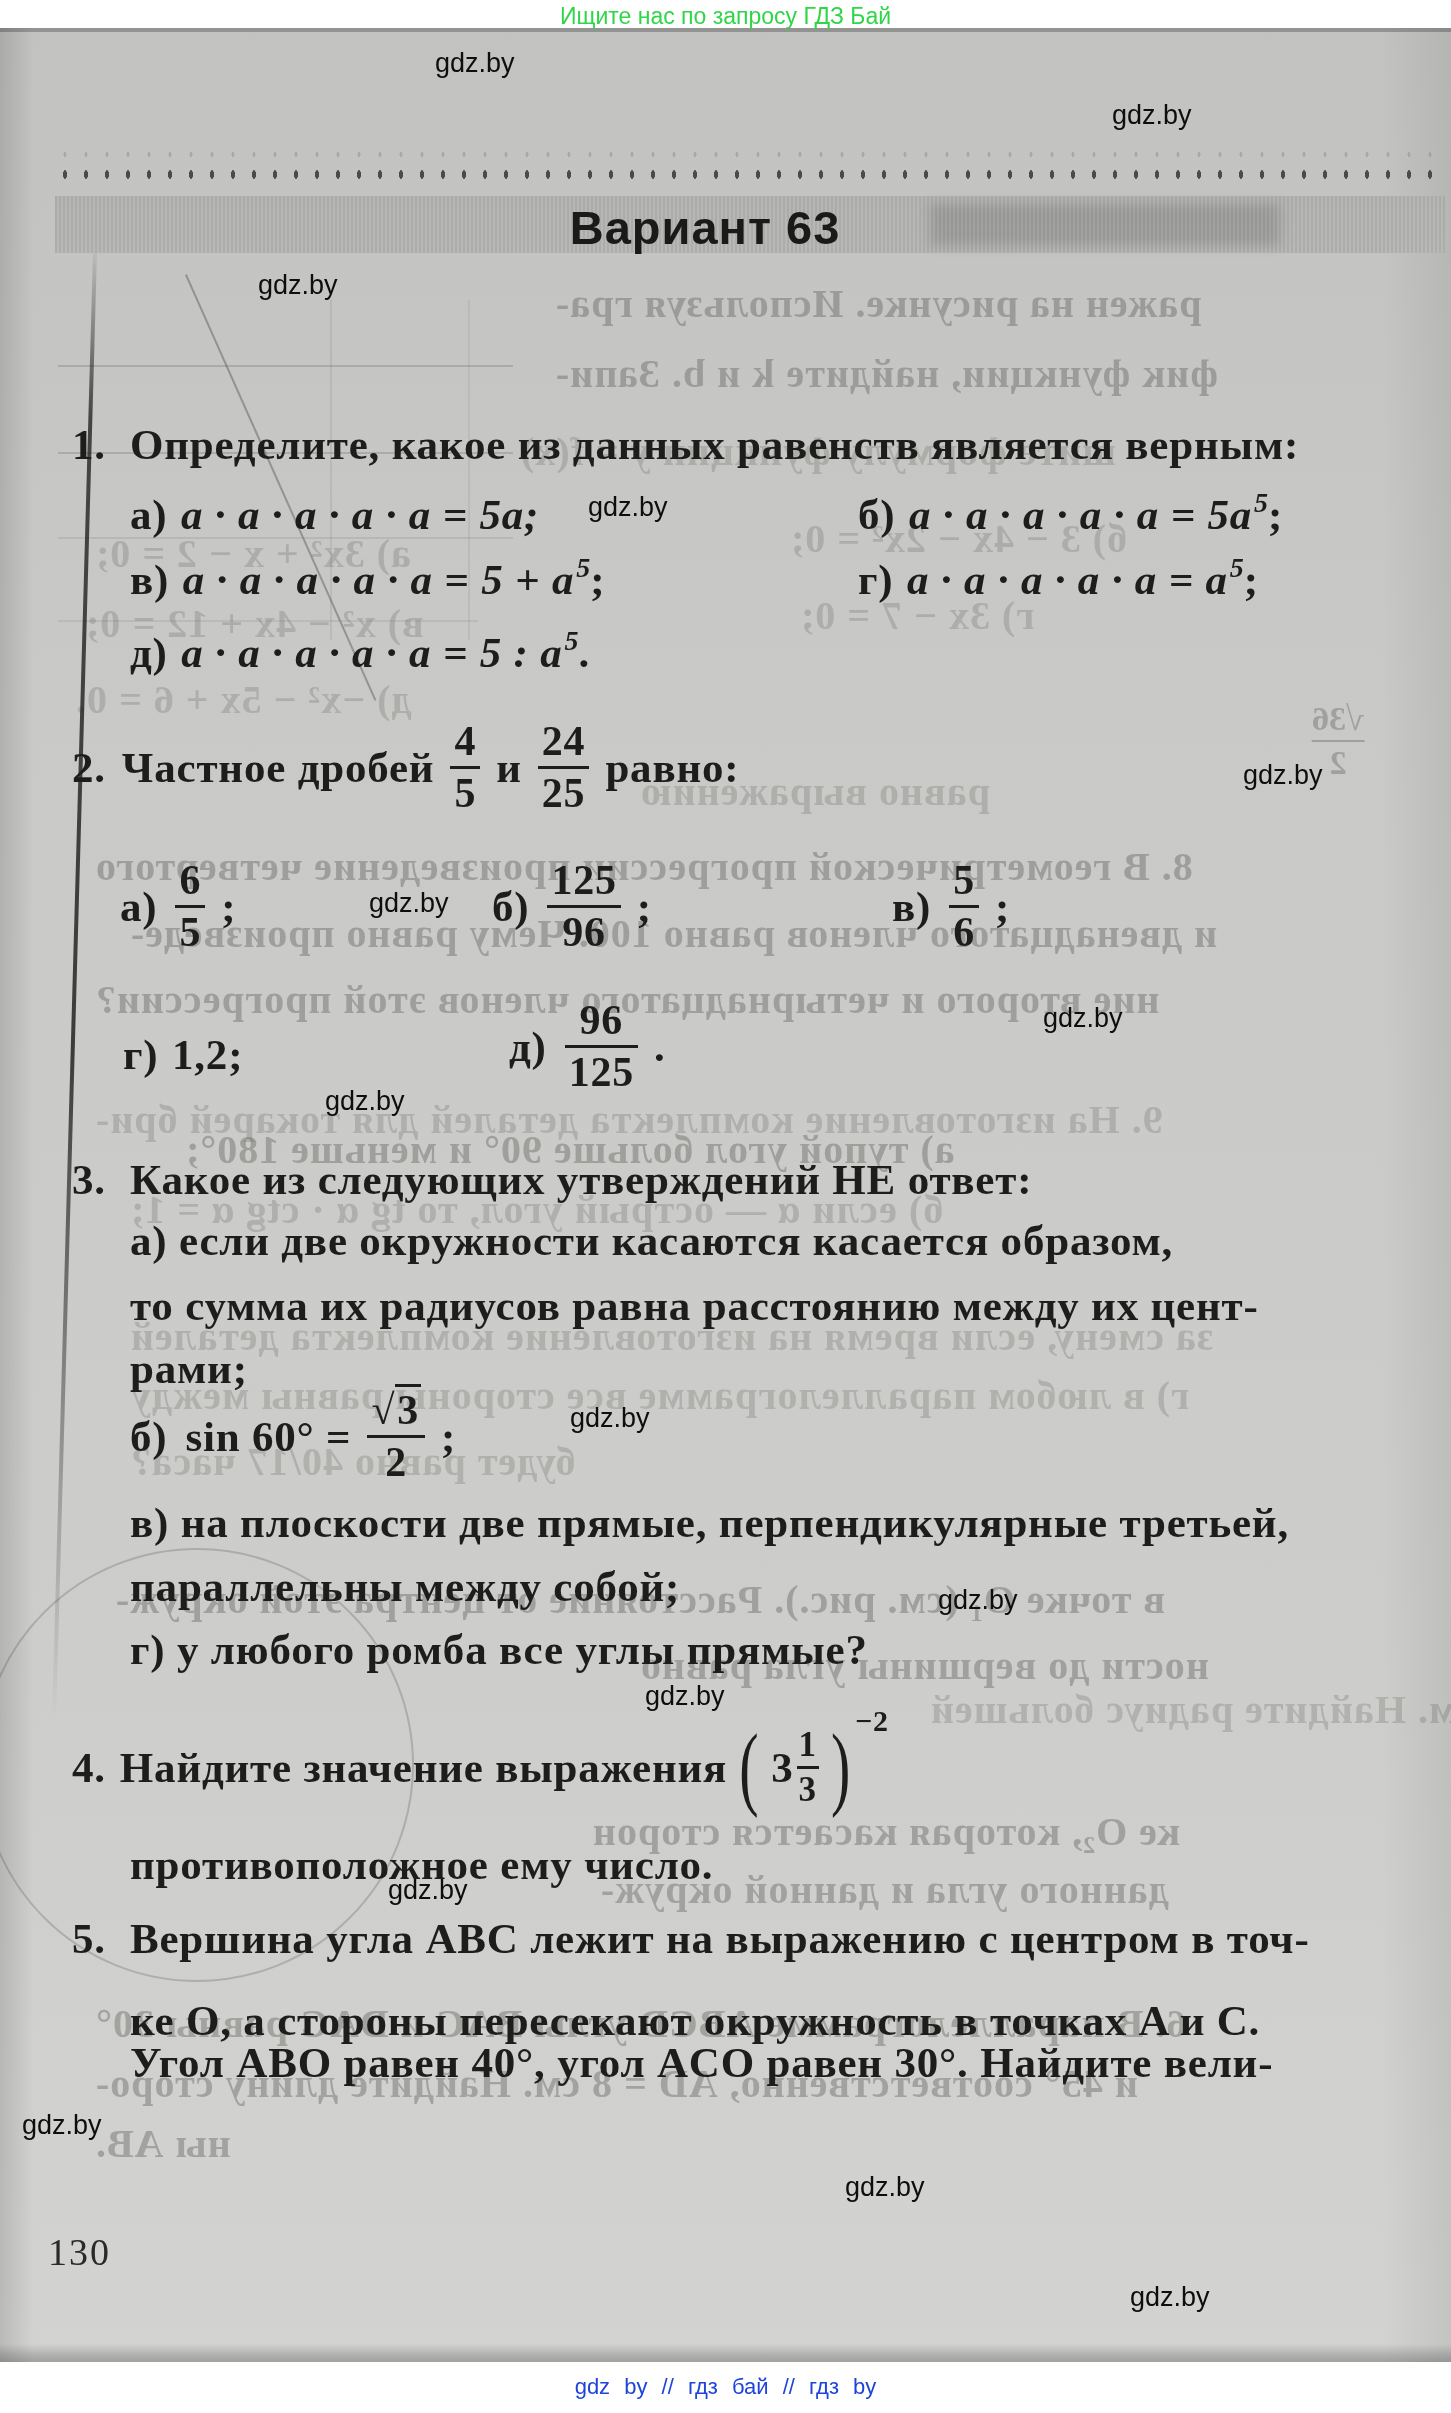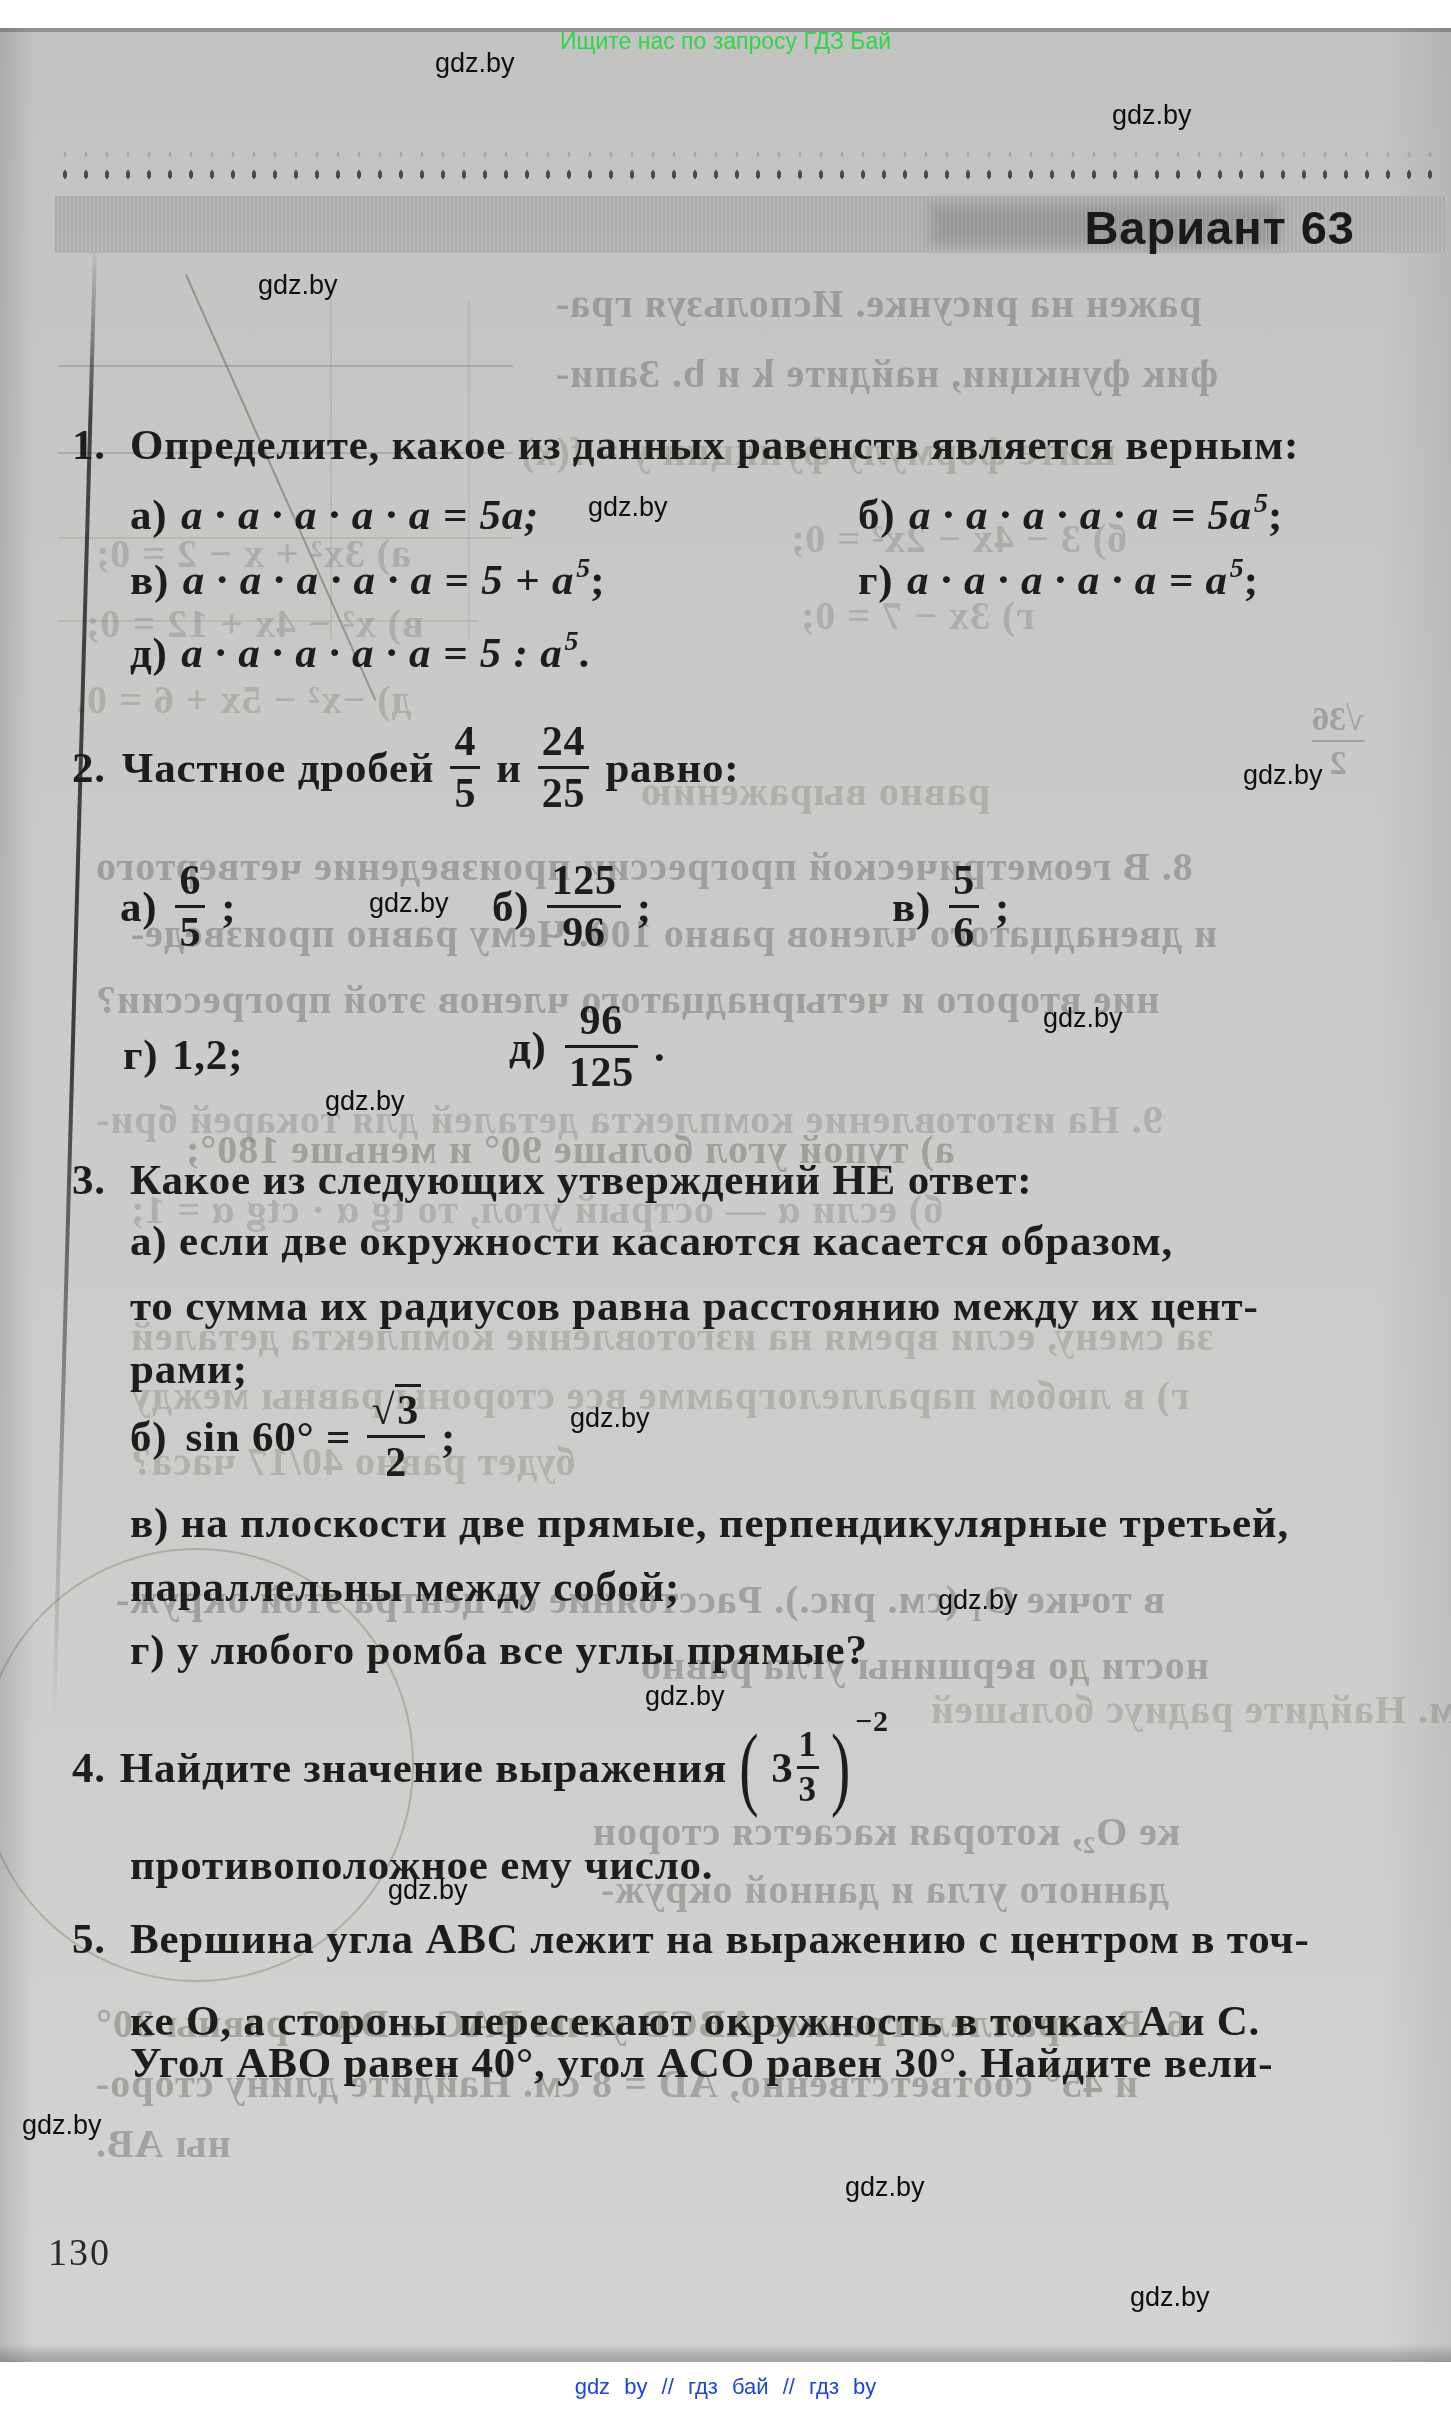--- a/index.html
+++ b/index.html
@@ -1,40 +1,40 @@
 <!DOCTYPE html>
 <html><head>
 <meta charset="utf-8">
 <style>
   html,body{margin:0;padding:0;background:#ffffff;}
   #page{position:relative;width:1451px;height:2413px;overflow:hidden;background:#ffffff;
         font-family:"Liberation Serif","DejaVu Serif",serif;}
   .banner{position:absolute;top:3px;left:0;width:100%;text-align:center;
-          font:400 23px "Liberation Sans",sans-serif;color:#2fd648;z-index:6;margin-top:25px;}
+          font:400 23px "Liberation Sans",sans-serif;color:#2fd648;z-index:6;}
   .paper{position:absolute;left:0;top:28px;width:1451px;height:2334px;
          background:linear-gradient(180deg,#c2c2c0 0%,#c9c9c7 30%,#cdcdcb 70%,#d3d3d1 100%);z-index:0;}
   .paper-top-edge{position:absolute;left:0;top:28px;width:1451px;height:4px;background:rgba(60,60,58,.35);z-index:2;}
   .paper-bottom-edge{position:absolute;left:0;top:2344px;width:1451px;height:18px;
          background:linear-gradient(180deg,rgba(0,0,0,0),rgba(0,0,0,.16) 60%,rgba(0,0,0,.24));z-index:2;}
   .edge-shade-left{position:absolute;left:0;top:28px;width:34px;height:2334px;
          background:linear-gradient(90deg,rgba(0,0,0,.12),rgba(0,0,0,0));z-index:2;}
   .edge-shade-right{position:absolute;right:0;top:28px;width:70px;height:2334px;
          background:linear-gradient(270deg,rgba(0,0,0,.07),rgba(0,0,0,0));z-index:2;}
   .spine{position:absolute;left:52px;top:240px;width:4px;height:1480px;
          transform-origin:bottom left;transform:rotate(1.6deg);z-index:2;
          background:linear-gradient(180deg,rgba(25,25,23,0),rgba(25,25,23,.75) 12%,rgba(25,25,23,.8) 55%,rgba(25,25,23,.25) 85%,rgba(25,25,23,0));}
   .dots{position:absolute;left:55px;width:1392px;background-repeat:repeat-x;z-index:2;}
   .dots.faint{top:149px;height:11px;opacity:.5;
       background-image:radial-gradient(ellipse 2.2px 4.4px at 10px 5.5px,#8f8f8d 68%,rgba(0,0,0,0) 72%);background-size:21px 11px;}
   .dots.dark{top:167px;height:15px;
       background-image:radial-gradient(ellipse 3px 6px at 10px 7.5px,#4b4b49 68%,rgba(0,0,0,0) 72%);background-size:21px 15px;}
   .band{position:absolute;left:55px;top:196px;width:1390px;height:57px;z-index:2;
       background-image:repeating-linear-gradient(90deg,rgba(0,0,0,.05) 0 2px,rgba(255,255,255,.04) 2px 4px),
                        linear-gradient(#b3b3b1,#b6b6b4);}
-  .band-title{position:absolute;left:0;top:4px;width:100%;padding-right:90px;box-sizing:border-box;text-align:right;
+  .band-title{position:absolute;left:0;top:4px;width:100%;padding-right:90px;box-sizing:border-box;text-align:center;
       font:700 47px "Liberation Sans",sans-serif;letter-spacing:1px;color:#1a1a18;}
   .band-smudge{position:absolute;left:875px;top:8px;width:350px;height:42px;background:rgba(45,45,43,.16);filter:blur(6px);}
   .t{position:absolute;font:700 43px "Liberation Serif","DejaVu Serif",serif;color:#1d1d1b;
      letter-spacing:.8px;white-space:nowrap;z-index:3;line-height:1.15;}
   .row{position:absolute;display:flex;align-items:center;gap:16px;z-index:3;white-space:nowrap;
      font:700 43px "Liberation Serif","DejaVu Serif",serif;color:#1d1d1b;letter-spacing:.8px;}
   .it{font-style:italic;}
   .lbl{margin-right:2px;}
   .supx{font-size:28px;position:relative;top:-17px;margin-left:2px;letter-spacing:0;}
   .frac{display:inline-flex;flex-direction:column;align-items:center;vertical-align:middle;}

